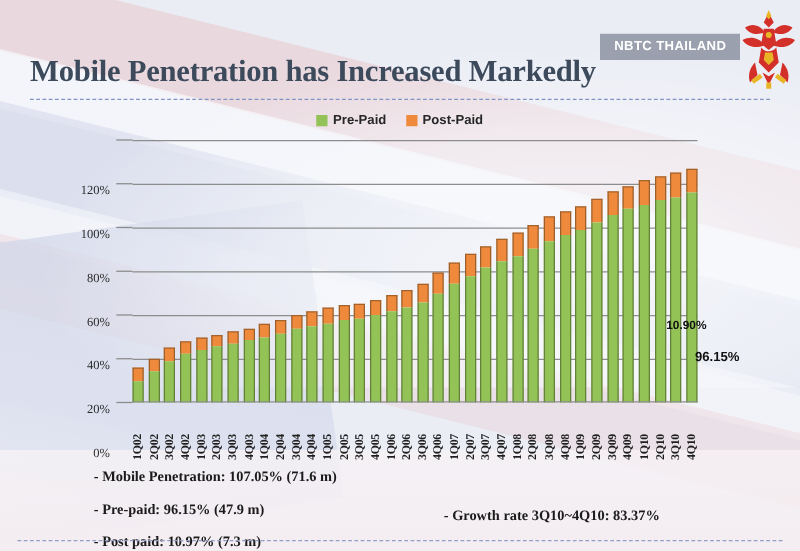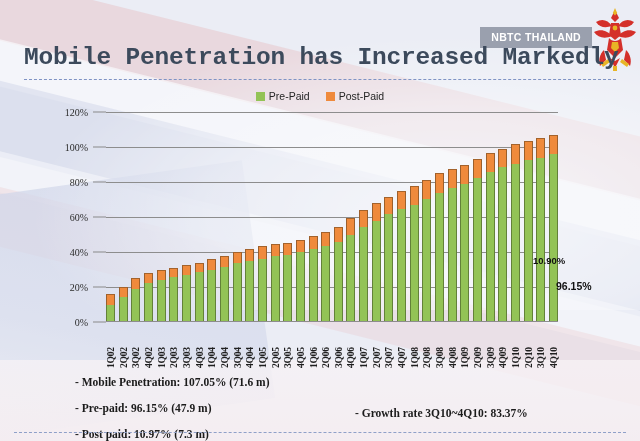--- a/index.html
+++ b/index.html
@@ -42,48 +42,48 @@
     font-size:10.5px;font-weight:bold;letter-spacing:.3px;
     font-family:"Liberation Sans", sans-serif;
     white-space:nowrap;
   }
   .emblem{position:absolute;right:2px;top:6px;width:46px;height:66px;}
 
   .title{
     position:absolute;left:24px;top:44px;
     font-size:24.5px;font-weight:bold;color:#3c4a5c;
     letter-spacing:-0.2px;white-space:nowrap;
-    font-family:Liberation Mono, monospace;
+    font-family:Liberation Serif, serif;
   }
   .divider-top{
     position:absolute;left:24px;top:79px;width:592px;height:0;
     border-top:1.4px dashed #7f93c4;
   }
   .divider-bottom{
     position:absolute;left:14px;top:432px;width:612px;height:0;
     border-top:1.2px dashed #8fa0c8;
   }
 
   
   .legend{
     position:absolute;left:0;top:90px;width:640px;
     display:flex;justify-content:center;align-items:center;gap:16px;
   }
   .legend-item{display:flex;align-items:center;gap:4px;}
   .legend-swatch{width:9px;height:9px;display:inline-block;}
-  .legend-label{font-size:10.5px;font-weight:normal;color:#262626;
+  .legend-label{font-size:10.5px;font-weight:bold;color:#262626;
     font-family:"Liberation Sans", sans-serif;}
 
   
   #chart{position:absolute;left:0;top:112px;width:640px;height:220px;}
   .yaxis{position:absolute;left:0;top:0;width:106px;height:210px;}
   .ytick{
     position:absolute;right:18px;transform:translateY(-50%);
     font-family:"Liberation Serif", serif;
-    font-size:10px;color:#2b2b2b;white-space:nowrap;
+    font-size:10px;color:#2b2b2b;white-space:nowrap;margin-top:41px;
   }
   .ytick-line{
     position:absolute;right:0;width:13px;height:0;
     border-top:1px solid #8a8a8a;transform:translateY(-50%);
   }
   .plot{
     position:absolute;left:106px;top:0;width:452px;height:210px;
   }
   .gridline{
     position:absolute;left:0;width:100%;height:0;

